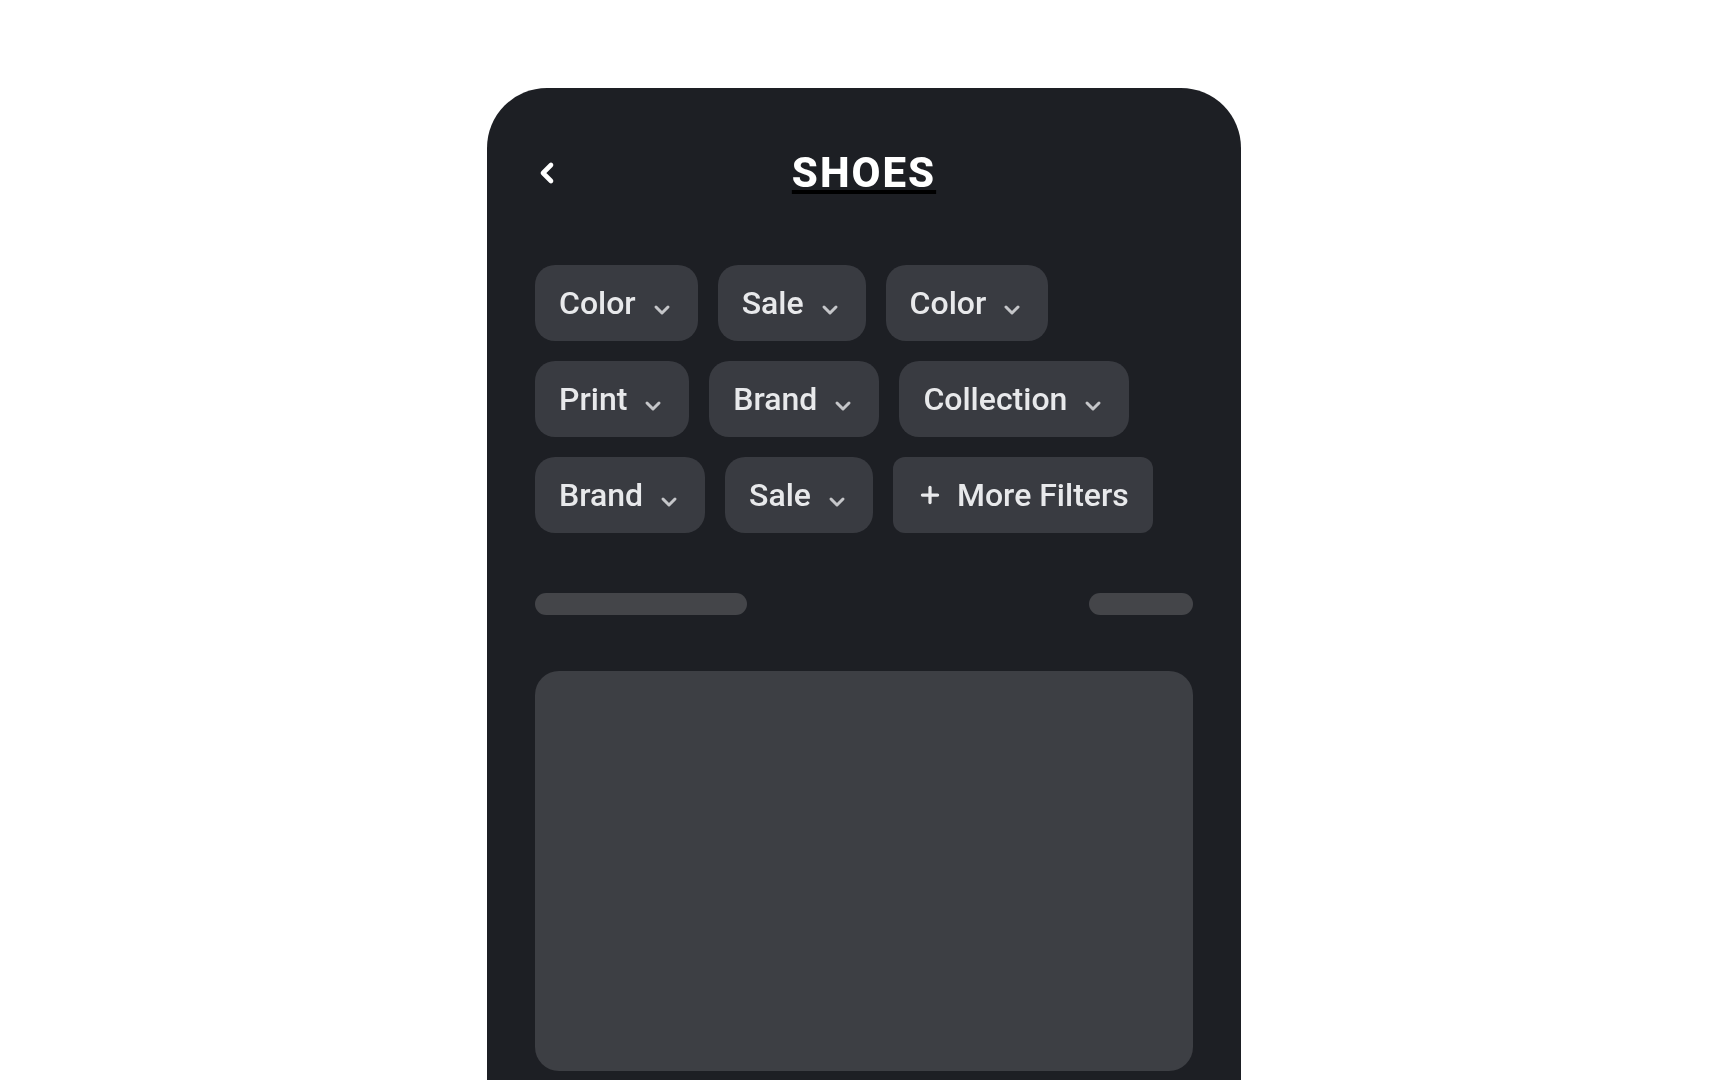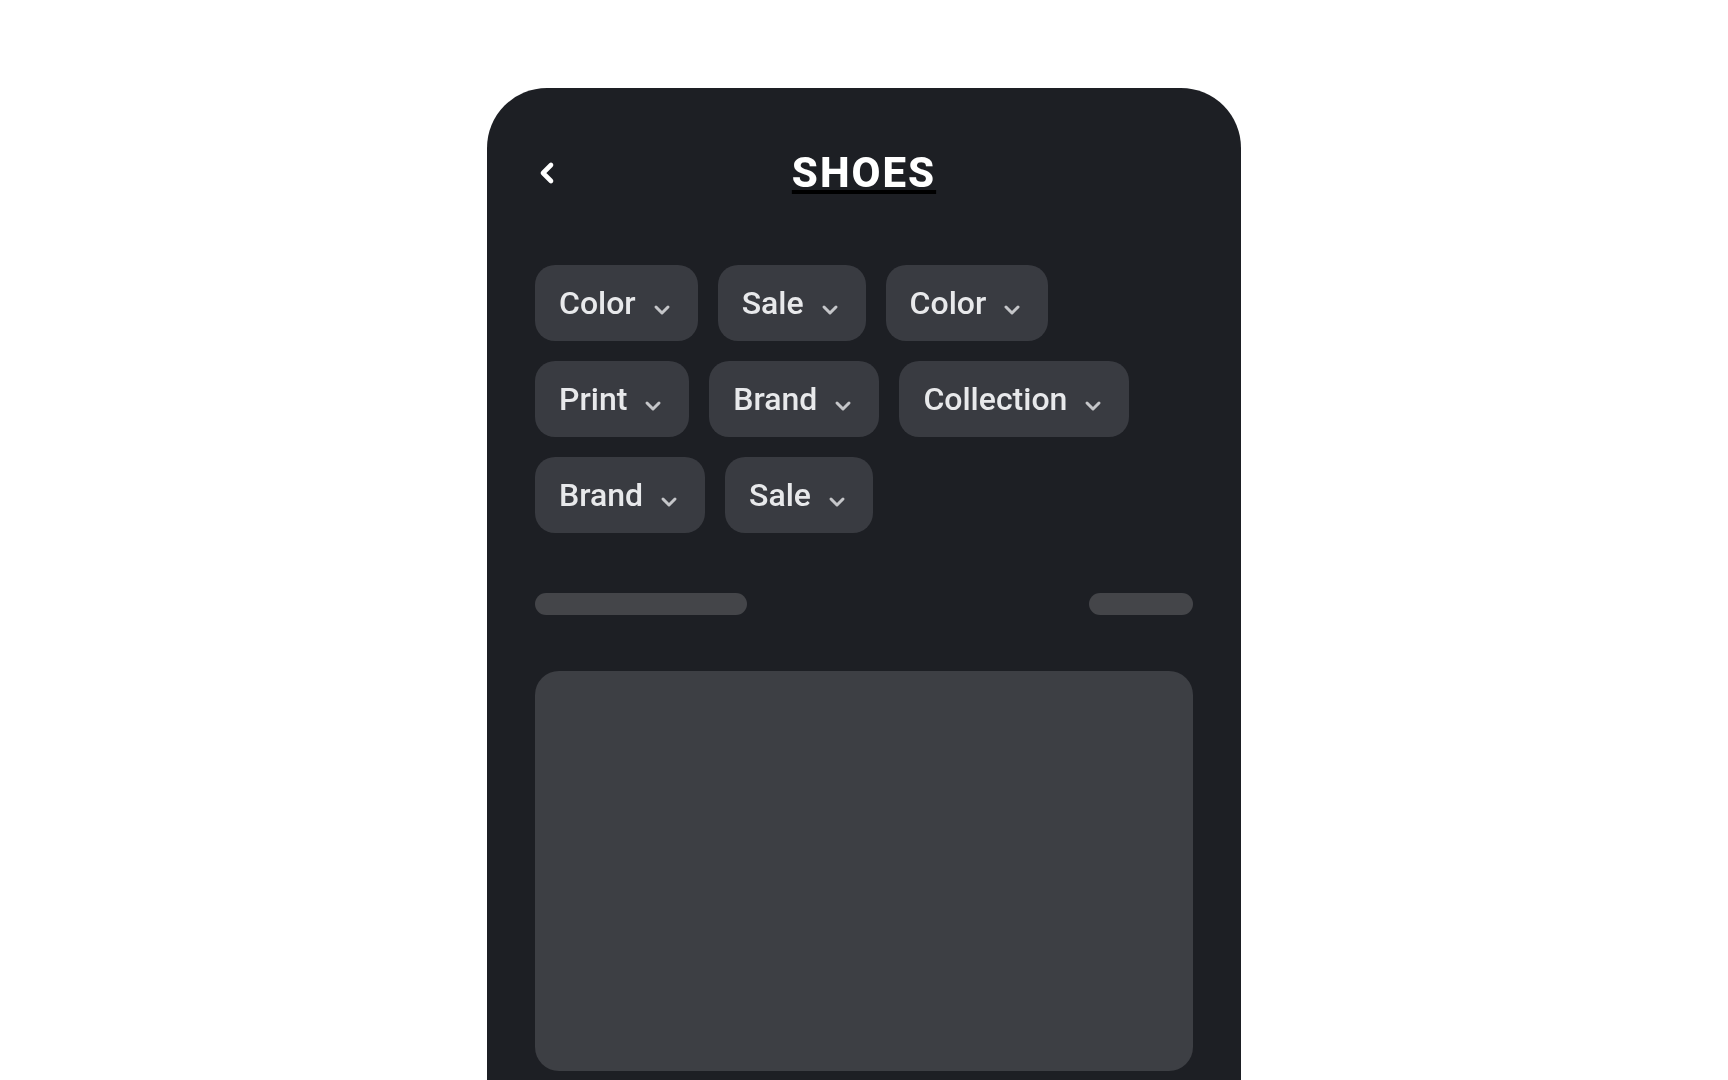--- a/index.html
+++ b/index.html
@@ -197,20 +197,27 @@
       </svg>
     </div>
 
     <div class="filter-chip">
       <span class="filter-chip-label">Sale</span>
       <svg class="chevron-down" viewBox="0 0 24 24" fill="none" stroke="#c5c6c9" stroke-width="3" stroke-linecap="round" stroke-linejoin="round">
         <polyline points="6 9 12 15 18 9"></polyline>
       </svg>
     </div>
 
+    <div class="more-filters-chip">
+      <svg class="plus-icon" viewBox="0 0 24 24" fill="none" stroke="#e8e9eb" stroke-width="3" stroke-linecap="round" stroke-linejoin="round">
+        <line x1="12" y1="5" x2="12" y2="19"></line>
+        <line x1="5" y1="12" x2="19" y2="12"></line>
+      </svg>
+      <span class="filter-chip-label">More Filters</span>
+    </div>
 
   </div>
 
   <div class="skeleton-row">
     <div class="skeleton-bar-left"></div>
     <div class="skeleton-bar-right"></div>
   </div>
 
   <div class="content-card"></div>
 

